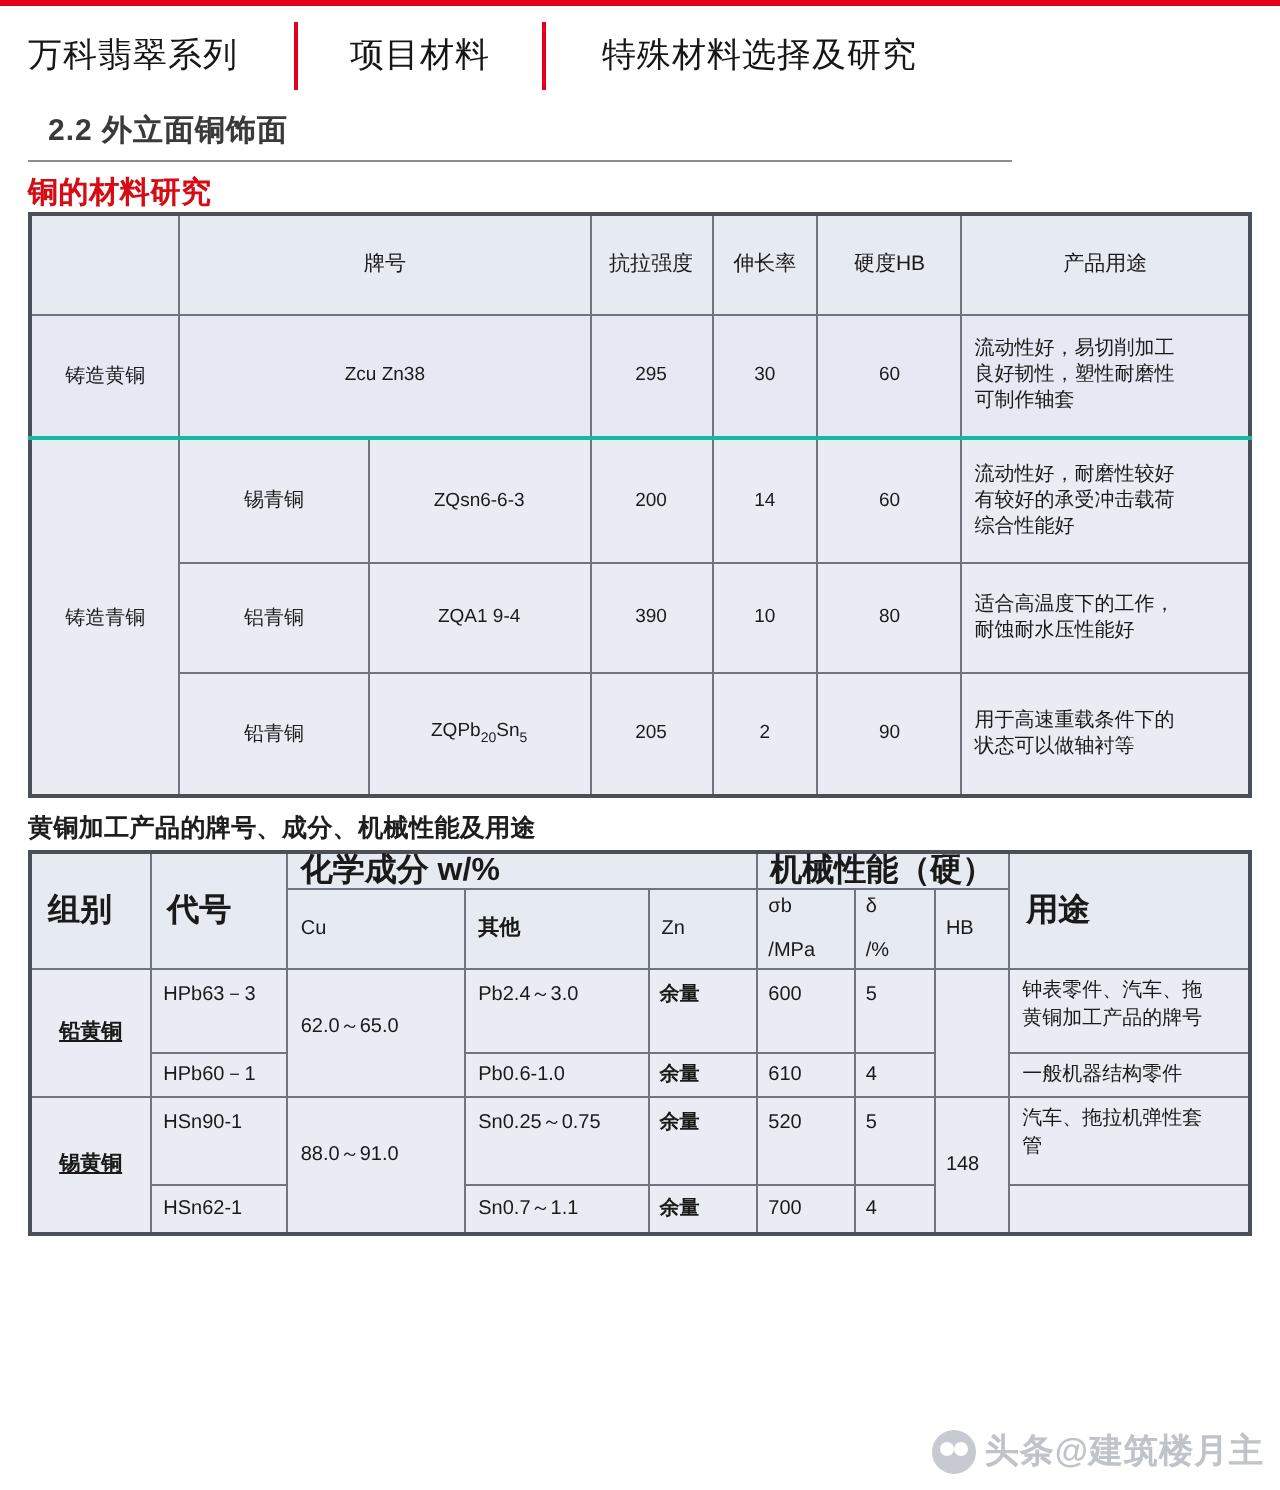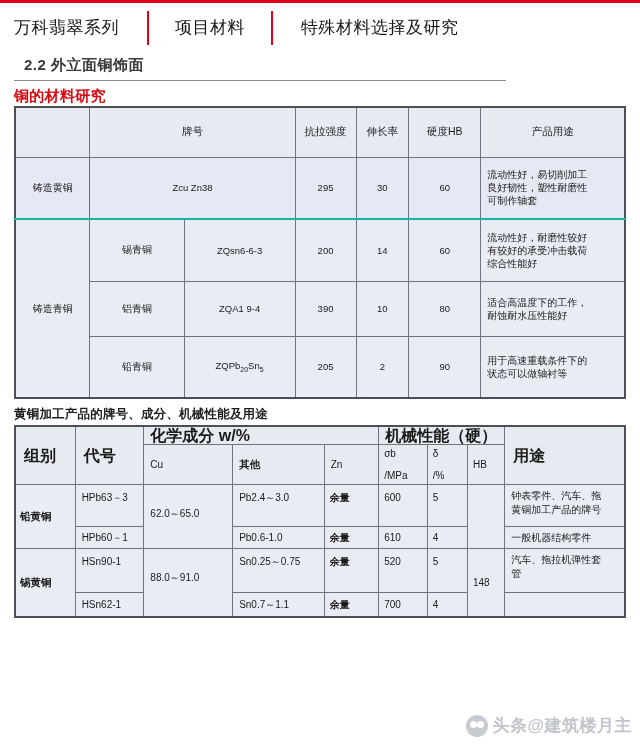--- a/index.html
+++ b/index.html
@@ -147,20 +147,22 @@
   }
   .t2 td.hdr-sub {
     font-size: 10px;
     font-weight: normal;
     background: #e6eaf1;
     vertical-align: middle;
   }
   .t2 td.grp {
     font-size: 10.5px;
     font-weight: 600;
+    text-align: center;
+    text-decoration: underline;
   }
   .t2 td.use { line-height: 14px; }
   .unit-stack { display: block; }
   sub { font-size: 7px; }
 
   
   .watermark {
     position: absolute;
     right: 8px;
     bottom: 8px;

